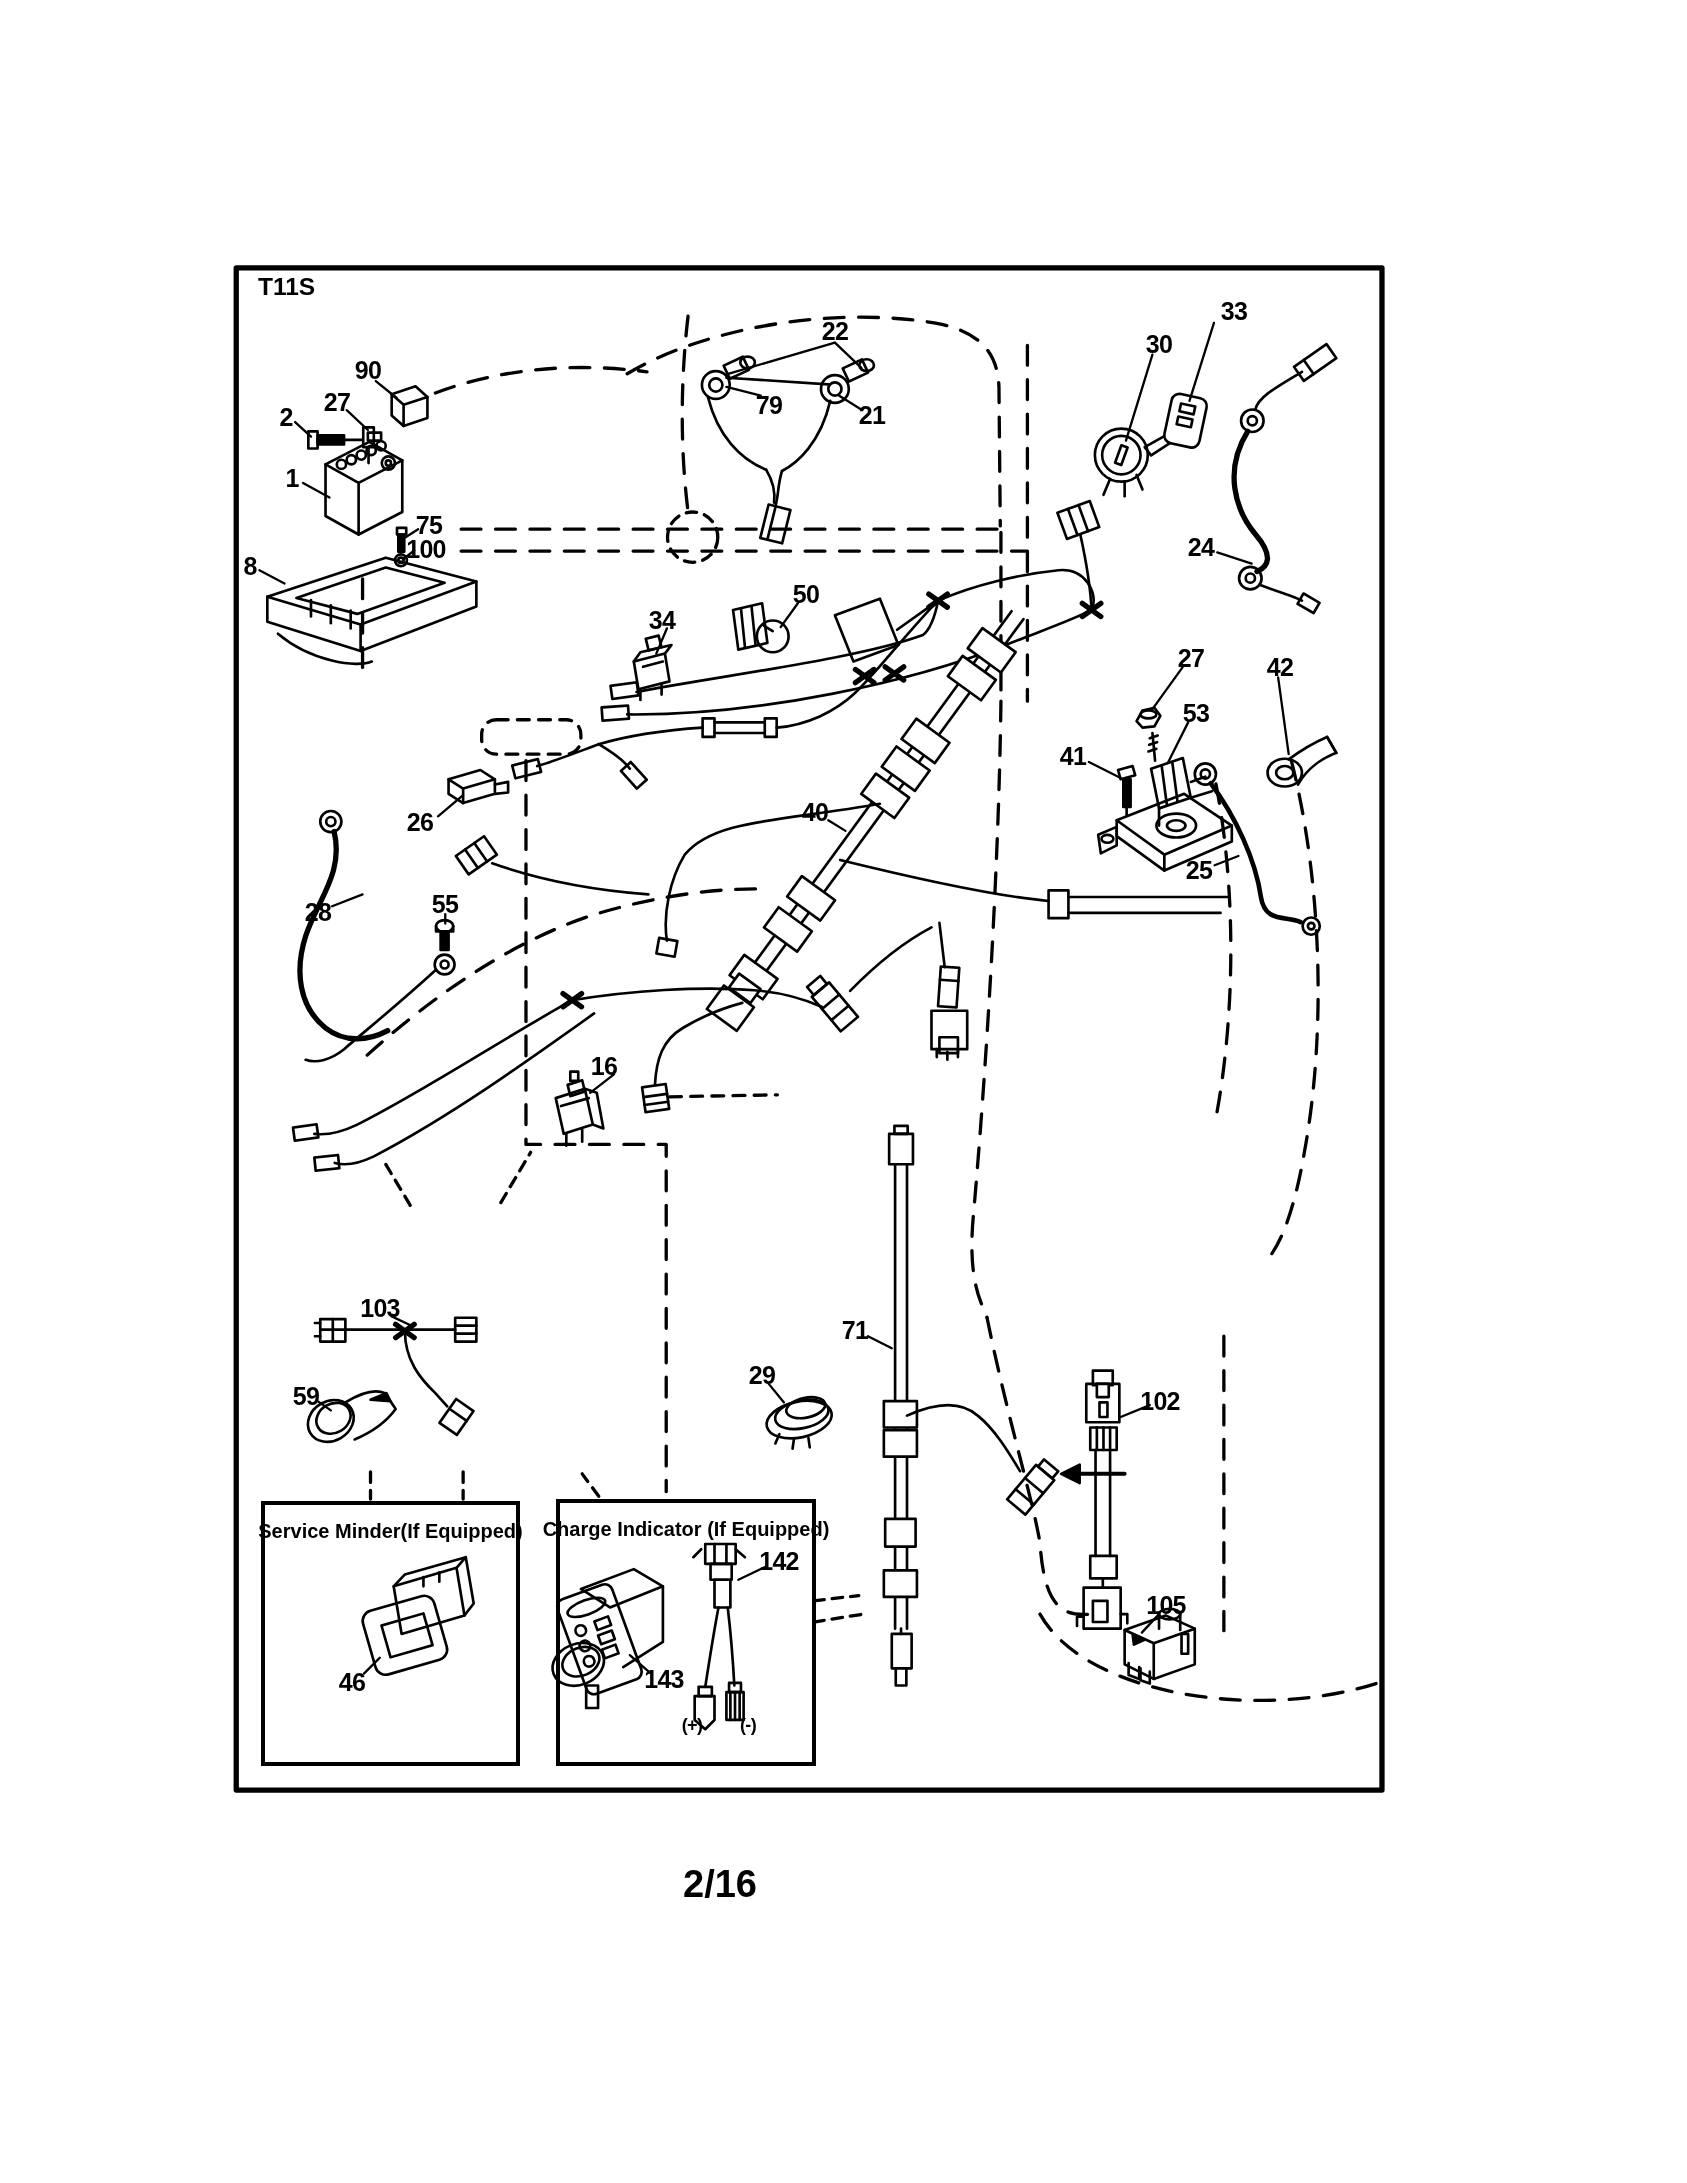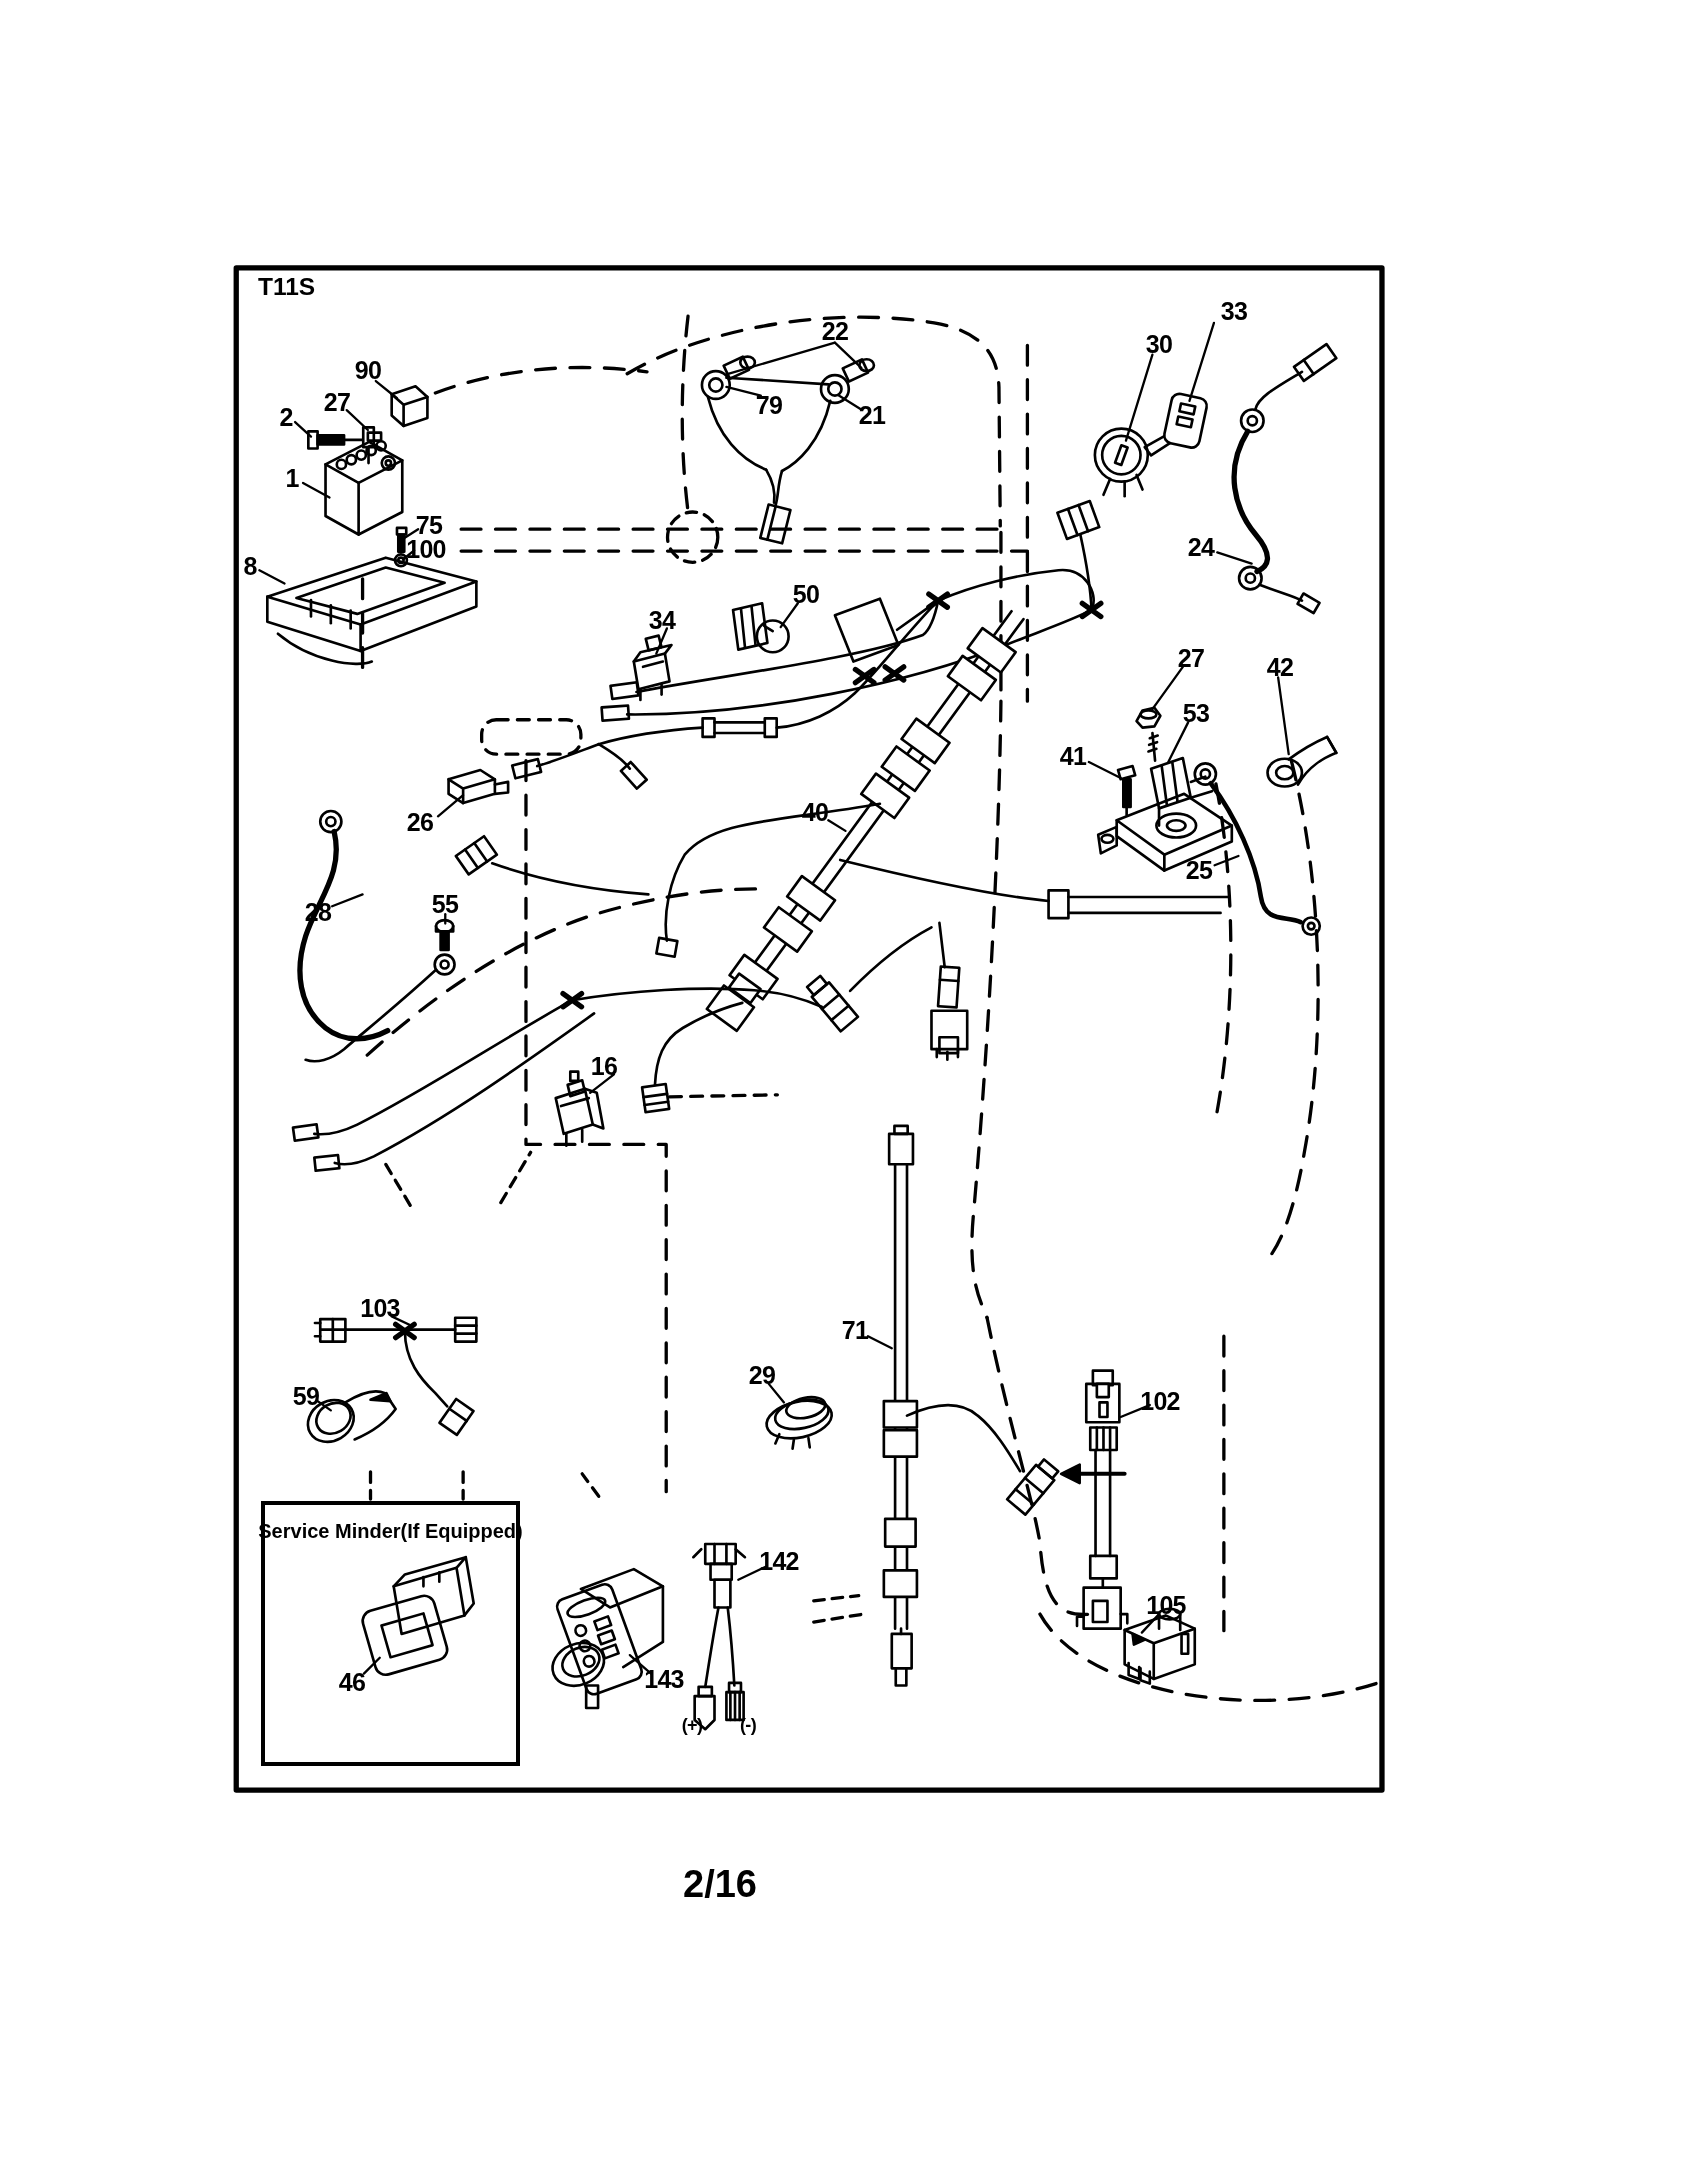--- a/index.html
+++ b/index.html
@@ -498,20 +498,23 @@
         <rect x="1102" y="2544" width="18" height="14"></rect>
         <rect x="1098" y="2558" width="26" height="42"></rect>
         <path d="M1104,2558 L1104,2600 M1111,2558 L1111,2600 M1118,2558 L1118,2600"></path>
       </g>
 
     </g>
   </svg>
 
   <div class="inset inset-service">
     <span class="inset-title">Service Minder(If Equipped)</span>
+  </div>
+  <div class="inset inset-charge">
+    <span class="inset-title">Charge Indicator (If Equipped)</span>
   </div>
 
   <div class="model-code">T11S</div>
   <div class="page-number">2/16</div>
 
   <div class="label-layer" id="part-labels">
       <div class="part-label" style="left: 368px; top: 370px;">90</div>
       <div class="part-label" style="left: 337px; top: 402px;">27</div>
       <div class="part-label" style="left: 286px; top: 417px;">2</div>
       <div class="part-label" style="left: 292px; top: 478px;">1</div>

